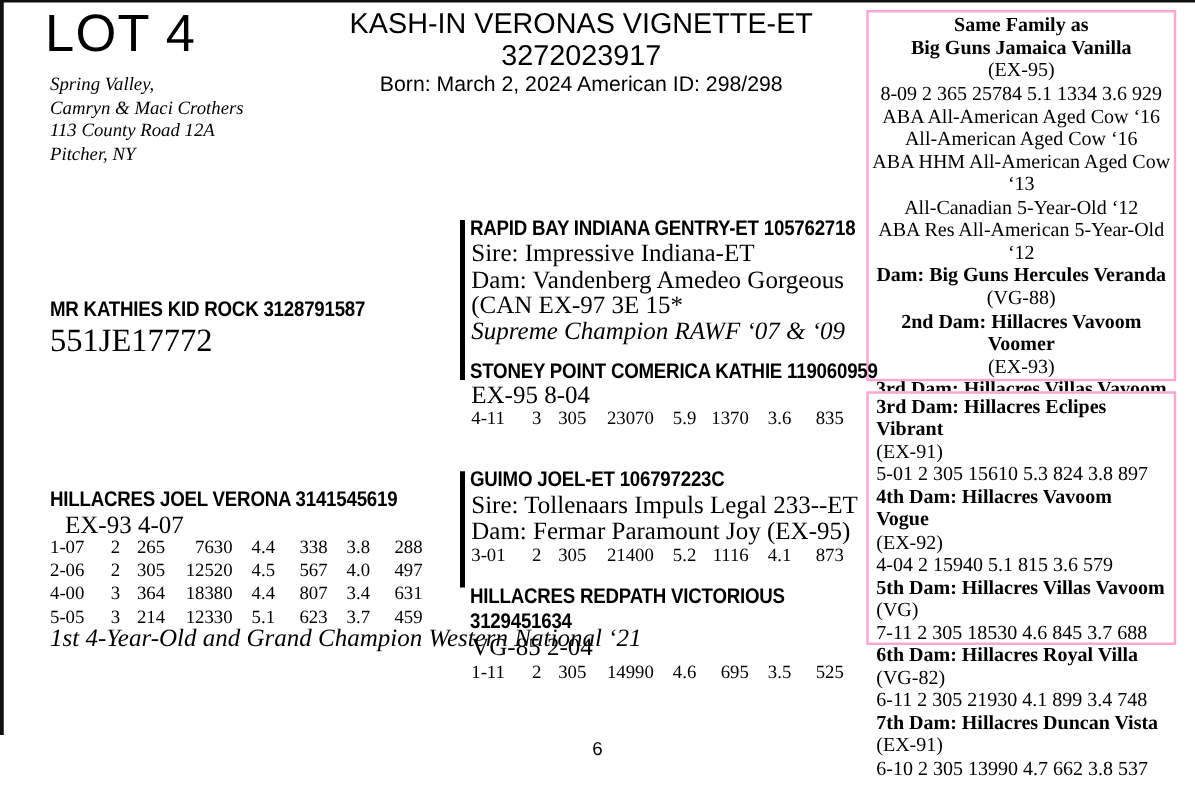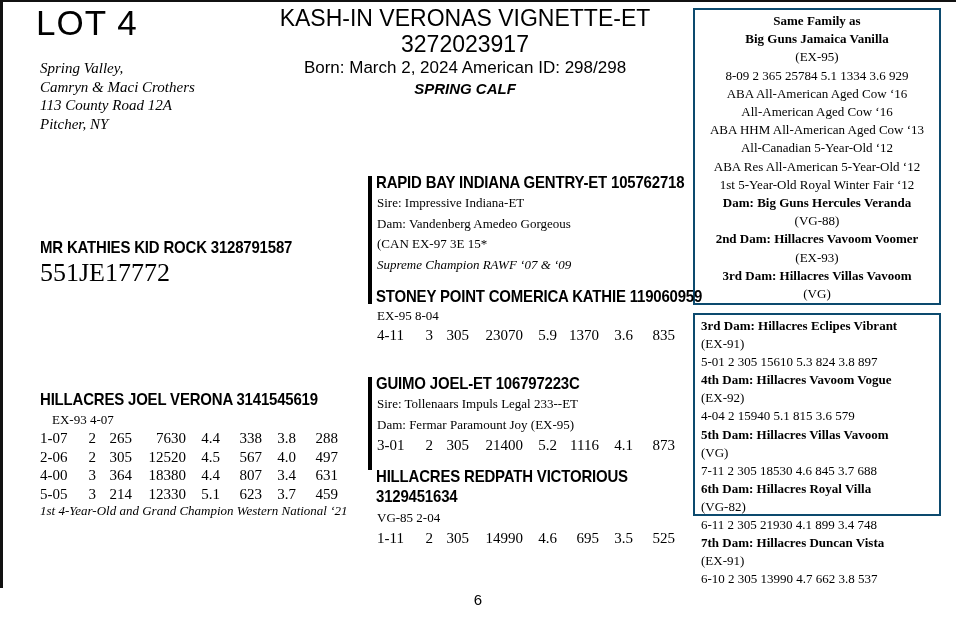--- a/index.html
+++ b/index.html
@@ -3,51 +3,51 @@
 <meta charset="utf-8">
 <style>
   html,body{margin:0;padding:0;background:#fff;}
   .page{position:relative;width:956px;height:634px;background:#ffffff;color:#000;
         font-family:"Liberation Serif",serif;overflow:hidden;}
   .abs{position:absolute;white-space:nowrap;}
   
   .edge-top{position:absolute;left:0;top:0;width:956px;height:2px;background:#111;}
   .edge-left{position:absolute;left:0;top:0;width:3px;height:588px;background:#111;}
   
-  .lot{font-family:"Liberation Sans",sans-serif;font-size:35px;letter-spacing:1px;}
+  .lot{font-family:"Liberation Sans",sans-serif;font-size:42px;letter-spacing:1px;}
   
   .consignor{font-style:italic;font-size:15px;line-height:18.5px;}
   
   .titleblock{text-align:center;font-family:"Liberation Sans",sans-serif;}
   .t-name{font-size:23px;line-height:26px;}
   .t-num{font-size:23px;line-height:26px;}
   .t-born{font-size:17px;line-height:22px;}
   .t-class{font-size:15px;line-height:20px;font-weight:bold;font-style:italic;}
   
   .hdr{font-family:"Liberation Sans",sans-serif;font-weight:bold;font-size:17px;
        letter-spacing:-0.2px;transform:scaleX(0.88);transform-origin:0 0;white-space:nowrap;}
-  .serif{font-size:13px;line-height:20.5px;}
+  .serif{font-size:20px;line-height:20.5px;}
   .it{font-style:italic;}
   .code{font-size:26px;}
   
   .rec{display:flex;font-size:15px;line-height:18.7px;align-items:flex-end;}
   .rec span{display:inline-block;text-align:right;}
   .rec .c1{width:34px;text-align:left;}
   .rec .c2{width:22px;}
   .rec .c3{width:36px;}
   .rec .c4{width:54px;}
   .rec .c5{width:34px;}
   .rec .c6{width:42px;}
   .rec .c7{width:34px;}
   .rec .c8{width:42px;}
   
   .bar{position:absolute;width:4px;background:#000;}
   
-  .box{position:absolute;left:693px;width:248px;border:2px solid #0c4a6e;
-       box-sizing:border-box;font-size:13px;background:#fff;}
+  .box{position:absolute;left:693px;width:248px;border:2px solid #f9a8d4;
+       box-sizing:border-box;font-size:16px;background:#fff;}
   .fambox{top:8px;height:297px;text-align:center;padding:2px 2px;}
   .fambox div{line-height:18.2px;}
   .matbox{top:313px;height:203px;text-align:left;padding:2px 6px;}
   .matbox div{line-height:18.1px;}
   .b{font-weight:bold;}
   .pagenum{left:0;top:591px;width:956px;text-align:center;
            font-family:"Liberation Sans",sans-serif;font-size:15px;}
 </style>
 </head>
 <body>
@@ -63,34 +63,32 @@
     <div>Spring Valley,</div>
     <div>Camryn &amp; Maci Crothers</div>
     <div>113 County Road 12A</div>
     <div>Pitcher, NY</div>
   </div>
 
   <div class="abs titleblock" style="left:235px;top:5px;width:460px;">
     <div class="t-name">KASH-IN VERONAS VIGNETTE-ET</div>
     <div class="t-num">3272023917</div>
     <div class="t-born">Born: March 2, 2024 American ID: 298/298</div>
-    <div class="t-class">SPRING CALF</div>
   </div>
 
   <div class="box fambox">
     <div class="b">Same Family as</div>
     <div class="b">Big Guns Jamaica Vanilla</div>
     <div>(EX-95)</div>
     <div>8-09 2 365 25784 5.1 1334 3.6 929</div>
     <div>ABA All-American Aged Cow ‘16</div>
     <div>All-American Aged Cow ‘16</div>
     <div>ABA HHM All-American Aged Cow ‘13</div>
     <div>All-Canadian 5-Year-Old ‘12</div>
     <div>ABA Res All-American 5-Year-Old ‘12</div>
-    <div>1st 5-Year-Old Royal Winter Fair ‘12</div>
     <div class="b">Dam: Big Guns Hercules Veranda</div>
     <div>(VG-88)</div>
     <div class="b">2nd Dam: Hillacres Vavoom Voomer</div>
     <div>(EX-93)</div>
     <div class="b">3rd Dam: Hillacres Villas Vavoom</div>
     <div>(VG)</div>
   </div>
 
   <div class="box matbox">
     <div class="b">3rd Dam: Hillacres Eclipes Vibrant</div>

